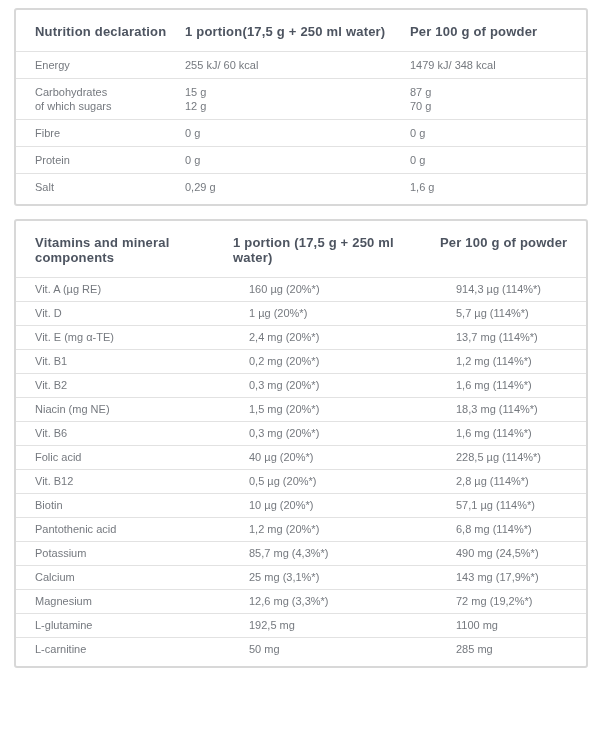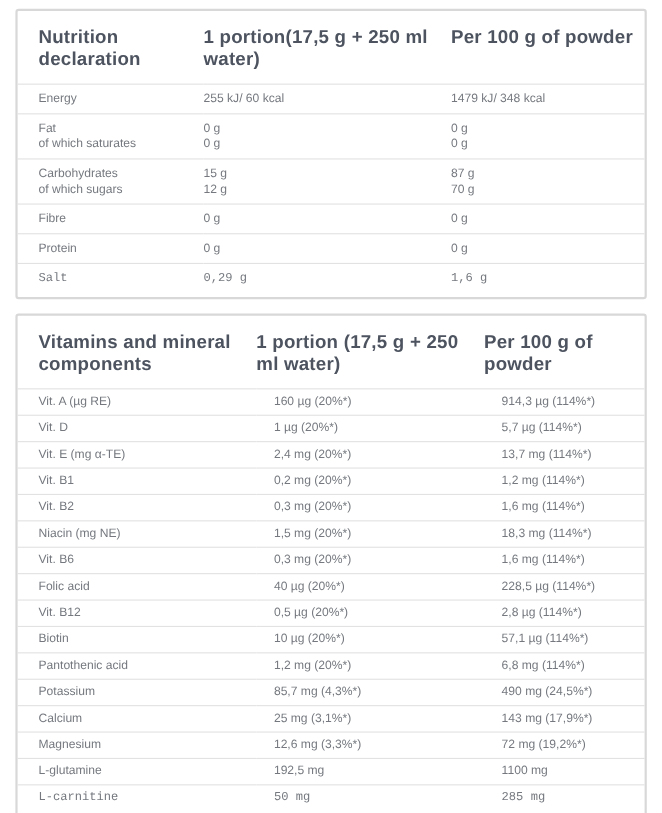--- a/index.html
+++ b/index.html
@@ -23,40 +23,40 @@
   .table-card.first { margin-top: 8px; }
   .table-card.second { margin-top: 13px; }
   table {
     width: 100%;
     border-collapse: collapse;
     table-layout: fixed;
   }
   th {
     text-align: left;
     vertical-align: top;
-    font-size: 17px;
+    font-size: 13px;
     font-weight: bold;
     color: #4d5460;
     letter-spacing: 0.2px;
     padding: 14px 8px 12px 0;
   }
   td {
     text-align: left;
     vertical-align: top;
     font-size: 11px;
     color: #75797f;
     line-height: 14px;
     white-space: pre-line;
     padding: 6px 8px 6px 0;
   }
   .second td { padding: 4px 8px 5px 16px; }
   th.col-label, td.col-label { padding-left: 19px; }
   tbody tr > * { border-top: 1px solid #e2e2e2; }
   thead tr > * { border-top: none; }
-  tbody tr:last-child td { padding-bottom: 10px; font-family: Liberation Mono, monospace; }
+  tbody tr:last-child td { padding-bottom: 10px; }
   
   .first col.c1 { width: 169px; }
   .first col.c2 { width: 225px; }
   
   .second col.c1 { width: 217px; }
   .second col.c2 { width: 207px; }
 </style>
 </head>
 <body>
 
@@ -76,28 +76,20 @@
           <th>Per 100 g of powder</th>
         </tr>
       </thead>
       <tbody>
         <tr>
           <td class="col-label">Energy</td>
           <td>255 kJ/ 60 kcal</td>
           <td>1479 kJ/ 348 kcal</td>
         </tr>
         <tr>
-          <td class="col-label">Fat
-of which saturates</td>
-          <td>0 g
-0 g</td>
-          <td>0 g
-0 g</td>
-        </tr>
-        <tr>
           <td class="col-label">Carbohydrates
 of which sugars</td>
           <td>15 g
 12 g</td>
           <td>87 g
 70 g</td>
         </tr>
         <tr>
           <td class="col-label">Fibre</td>
           <td>0 g</td>

